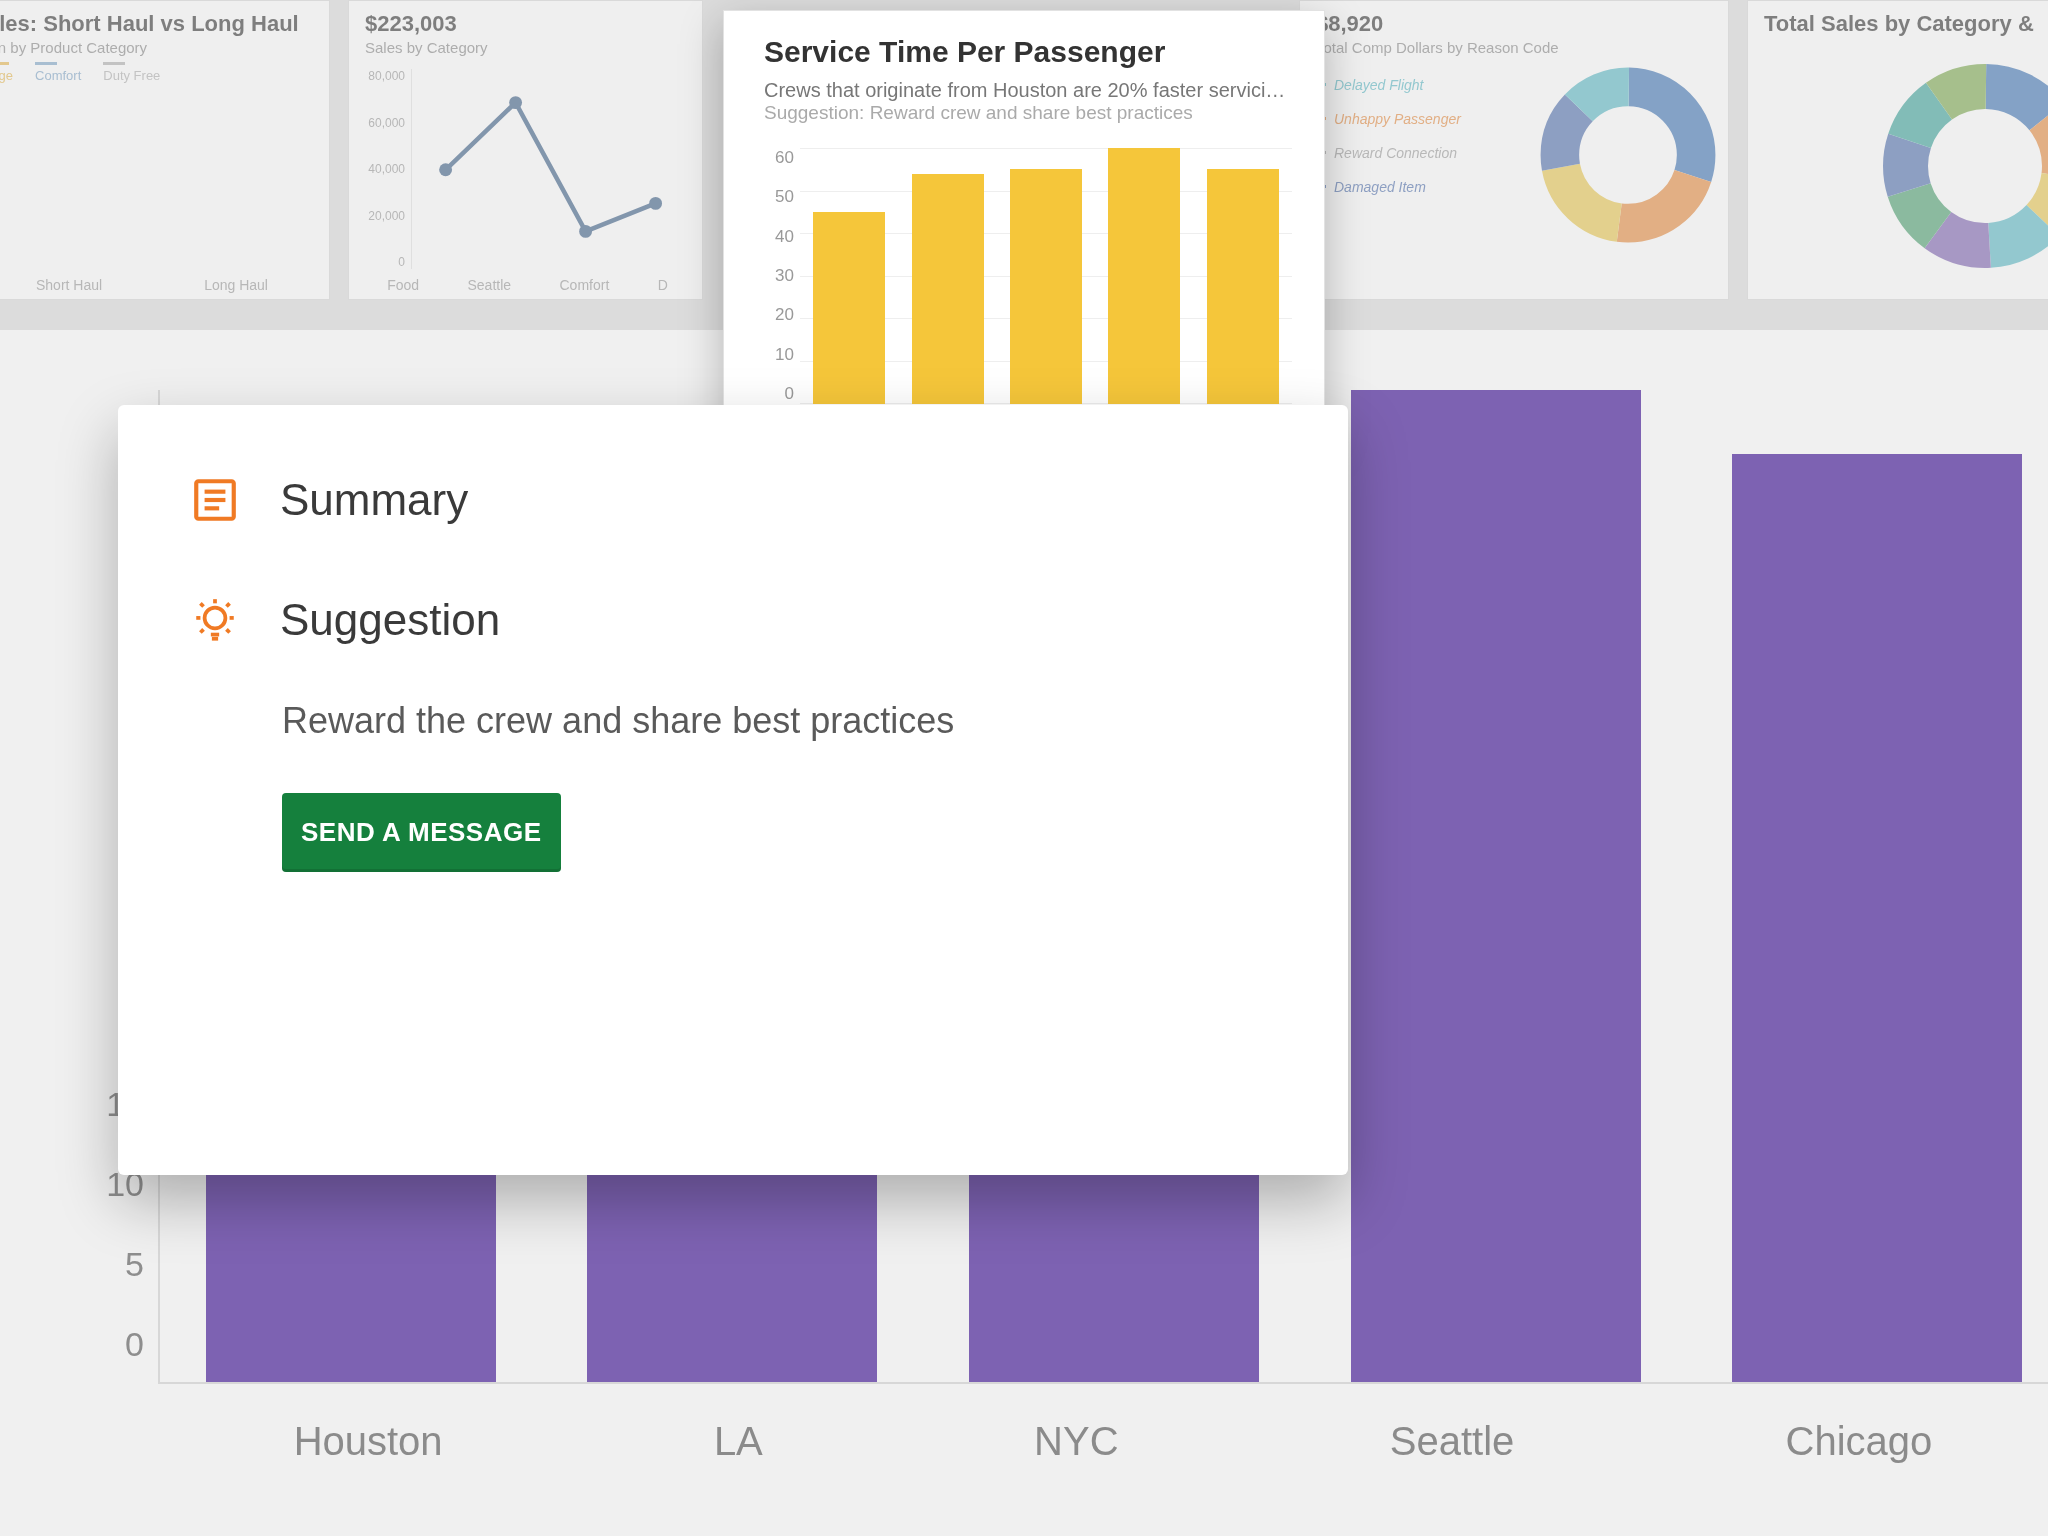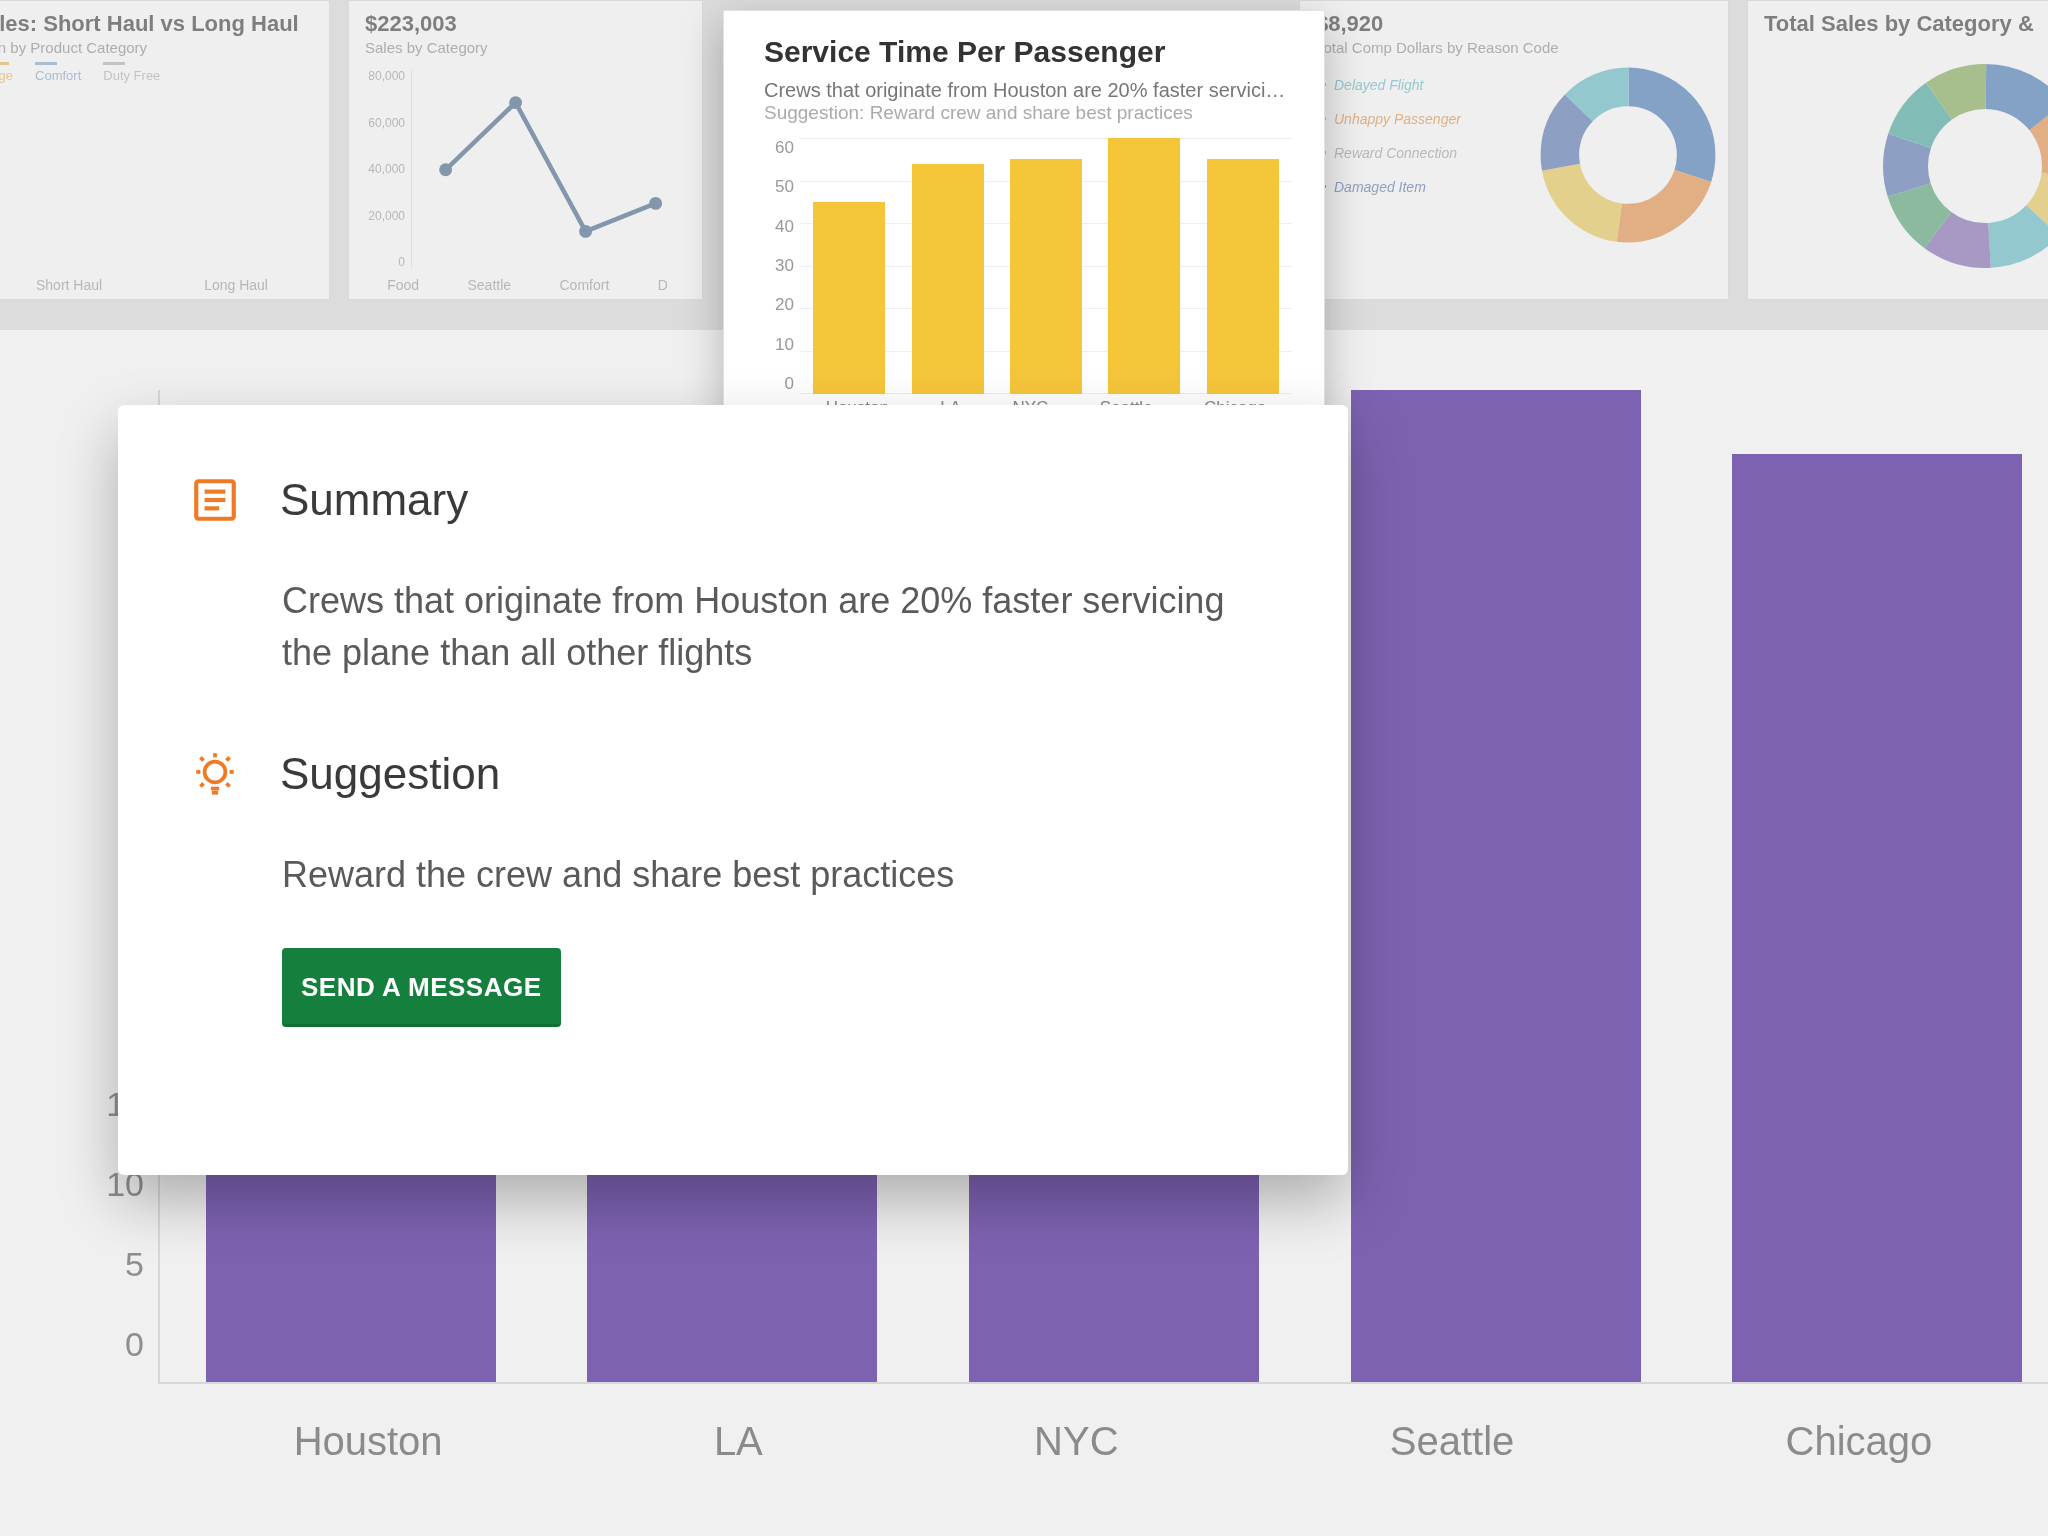--- a/index.html
+++ b/index.html
@@ -59,21 +59,21 @@
   .popout {
     position:absolute; z-index:30;
     top:10px; left:723px; width:602px;
     background:#fff; border:1px solid #e2e2e2;
     box-shadow: 0 14px 40px rgba(0,0,0,.25);
     padding: 24px 32px 10px 40px;
   }
   .popout h3{ font-size:30px; font-weight:700; color:#333;}
   .popout .desc{ font-size:20px; color:#777; margin-top:10px; white-space:nowrap; overflow:hidden; text-overflow:ellipsis;}
   .popout .sugg{ font-size:19px; color:#aaa; }
-  .popout .pchart{ position:relative; height:280px; margin-top:14px;}
+  .popout .pchart{ position:relative; height:280px; margin-top:24px;}
   .popout .pticks{ position:absolute; left:0; top:0; bottom:24px; width:30px; display:flex; flex-direction:column; justify-content:space-between; font-size:17px; color:#999; text-align:right;}
   .popout .pplot{ position:absolute; left:36px; right:0; top:0; bottom:24px;}
   .popout .pplot::before{content:"";position:absolute;left:0;right:0;bottom:0;height:1px;background:#d0d0d0;}
   .popout .pgrid{position:absolute;left:0;right:0;top:0;bottom:0;display:flex;flex-direction:column;justify-content:space-between;}
   .popout .pgrid div{height:1px;background:#eee;}
   .popout .pbars{ position:relative; display:flex; align-items:flex-end; height:100%; justify-content:space-around;}
   .popout .pbar{ width:72px; background:#f5c63a;}
   .popout .pxlabels{ position:absolute; left:36px; right:0; bottom:0; display:flex; justify-content:space-around; font-size:17px; color:#888;}
   .popout-caret{
     position:absolute; left:50%; bottom:-16px; transform:translateX(-50%);
@@ -332,21 +332,20 @@
     <div class="sc-icon">
       <svg viewBox="0 0 24 24">
           <rect x="3" y="3" width="18" height="18" rx="1" fill="none" stroke="#f07a24" stroke-width="2"></rect>
           <line x1="7" y1="8" x2="17" y2="8" stroke="#f07a24" stroke-width="2"></line>
           <line x1="7" y1="12" x2="17" y2="12" stroke="#f07a24" stroke-width="2"></line>
           <line x1="7" y1="16" x2="14" y2="16" stroke="#f07a24" stroke-width="2"></line>
         </svg>
     </div>
     <div class="sc-title">Summary</div>
   </div>
-  <div class="sc-body">Crews that originate from Houston are 20% faster servicing the plane than all other flights</div>
 
   <div class="sc-row sugg">
     <div class="sc-icon">
       <svg viewBox="0 0 24 24" fill="none" stroke="#f07a24" stroke-width="1.8">
         <circle cx="12" cy="11" r="5"></circle>
         <line x1="12" y1="2" x2="12" y2="4"></line>
           <line x1="12" y1="18" x2="12" y2="18"></line>
         <line x1="3" y1="11" x2="5" y2="11"></line>
           <line x1="19" y1="11" x2="21" y2="11"></line>
         <line x1="5" y1="4" x2="6.5" y2="5.5"></line>

